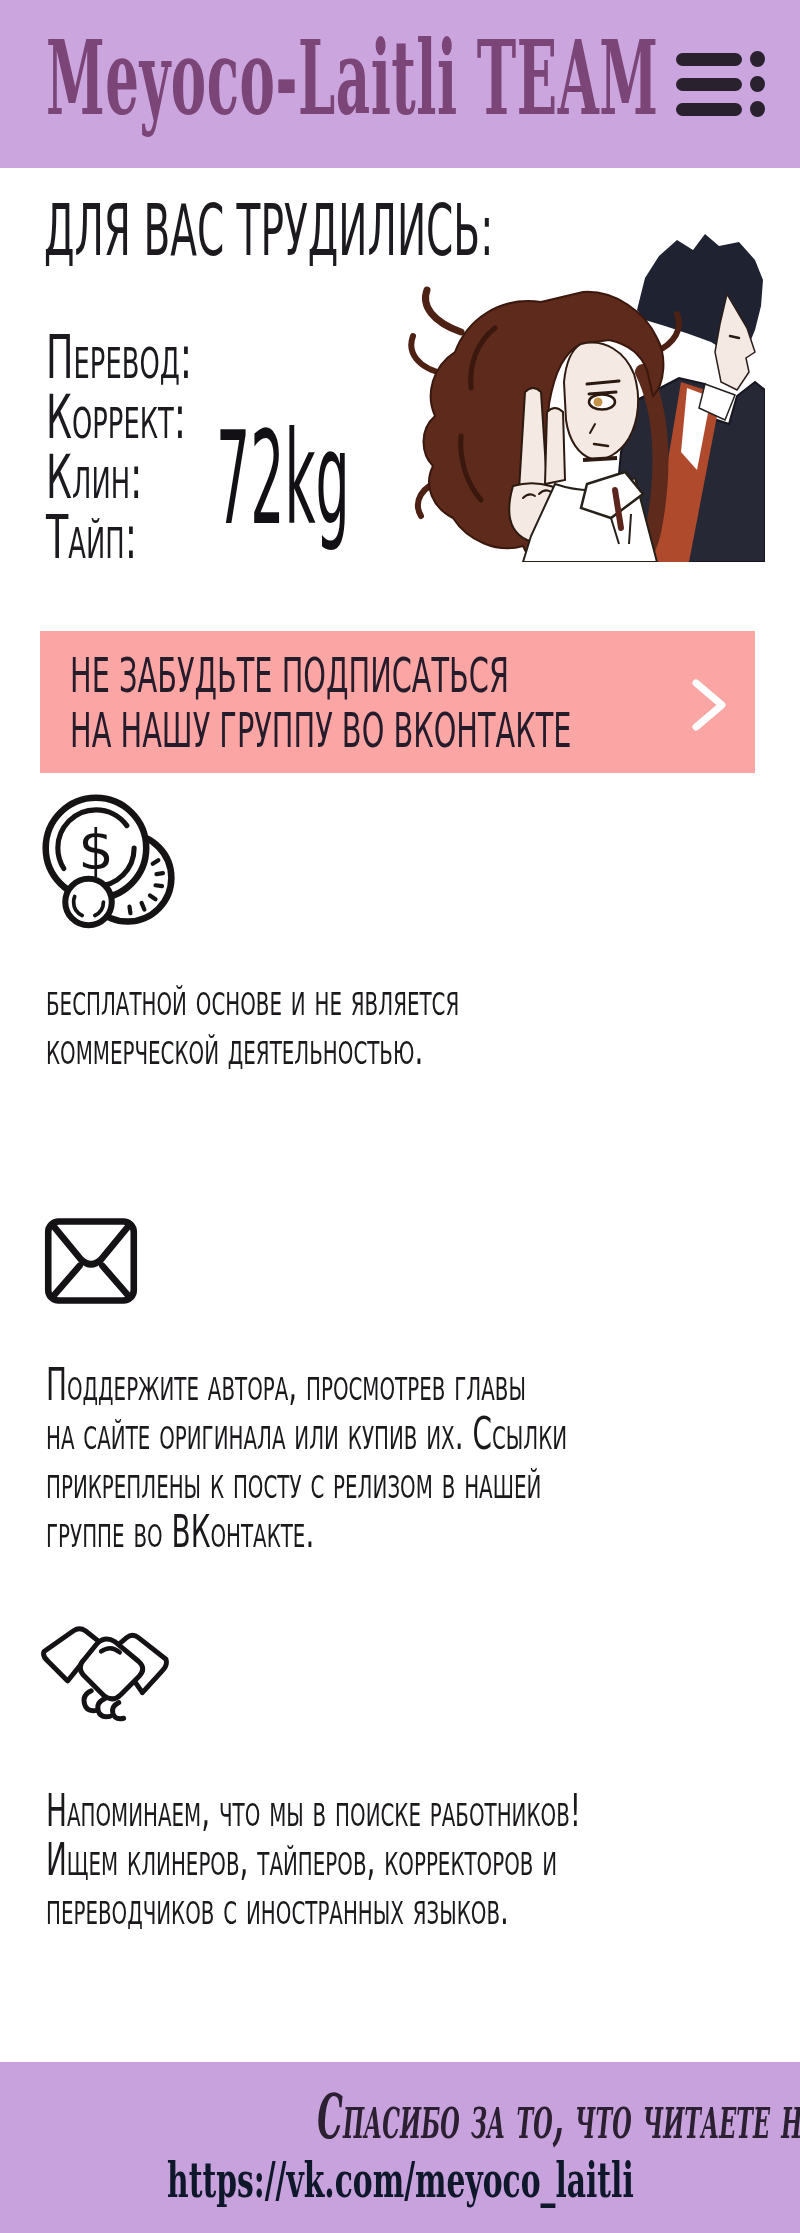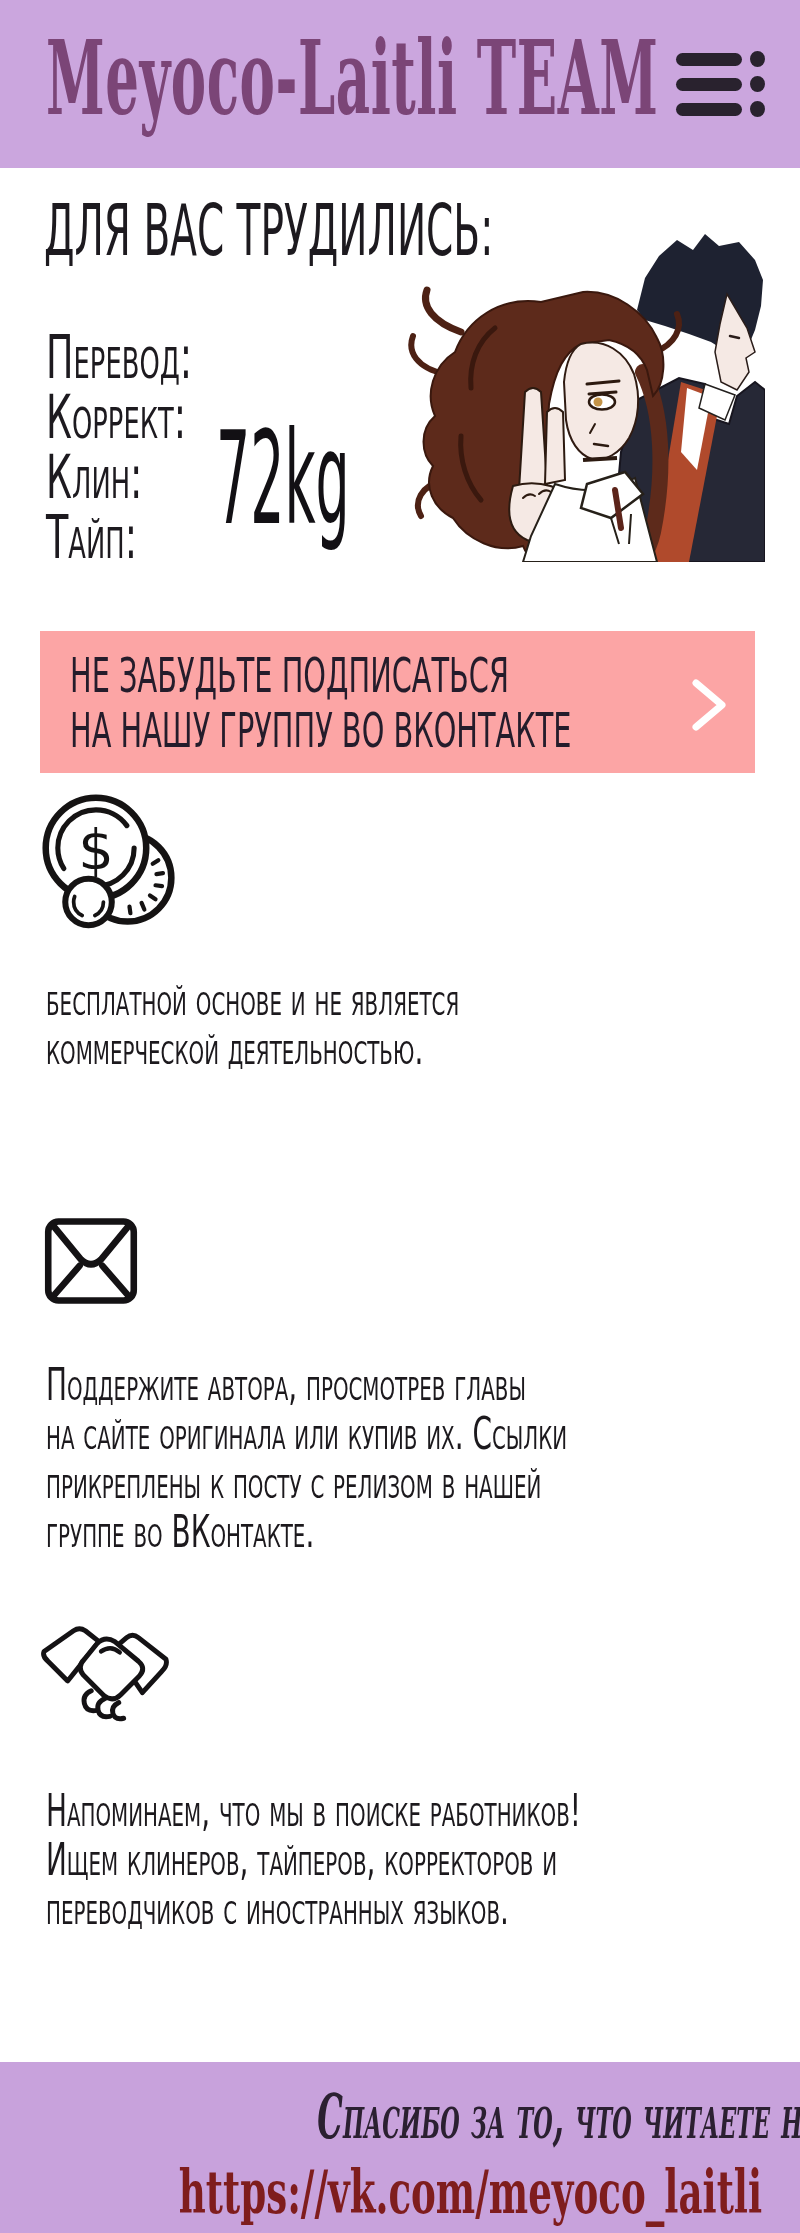--- a/index.html
+++ b/index.html
@@ -43,22 +43,22 @@
   .p2{left:46px;top:1360px;}
   .p3{left:46px;top:1786px;}
   .coins{left:42px;top:790px;}
   .envelope{left:44px;top:1216px;}
   .handshake{left:40px;top:1618px;}
 
   
   .footer{left:0;top:2062px;width:800px;height:171px;background:#c8a2dc;text-align:center;}
   .thanks{margin-top:20px;font-family:"DejaVu Serif",serif;font-style:italic;font-weight:700;
     font-size:62px;line-height:70px;color:#2b2031;}
-  .vk-url{margin-top:14px;font-family:"DejaVu Serif",serif;font-weight:700;
-    font-size:60px;line-height:52px;color:#7f1d1d;cursor:pointer;}
+  .vk-url{margin-top:2px;font-family:"DejaVu Serif",serif;font-weight:700;
+    font-size:48px;line-height:52px;color:#0f172a;cursor:pointer;}
 
   .artwork{left:405px;top:232px;}
 </style>
 </head>
 <body>
 
 <div class="page">
 
   <div class="abs header">
     <div class="abs team-title"><span class="cond" style="--sx:.52">Meyoco-Laitli TEAM</span></div>

